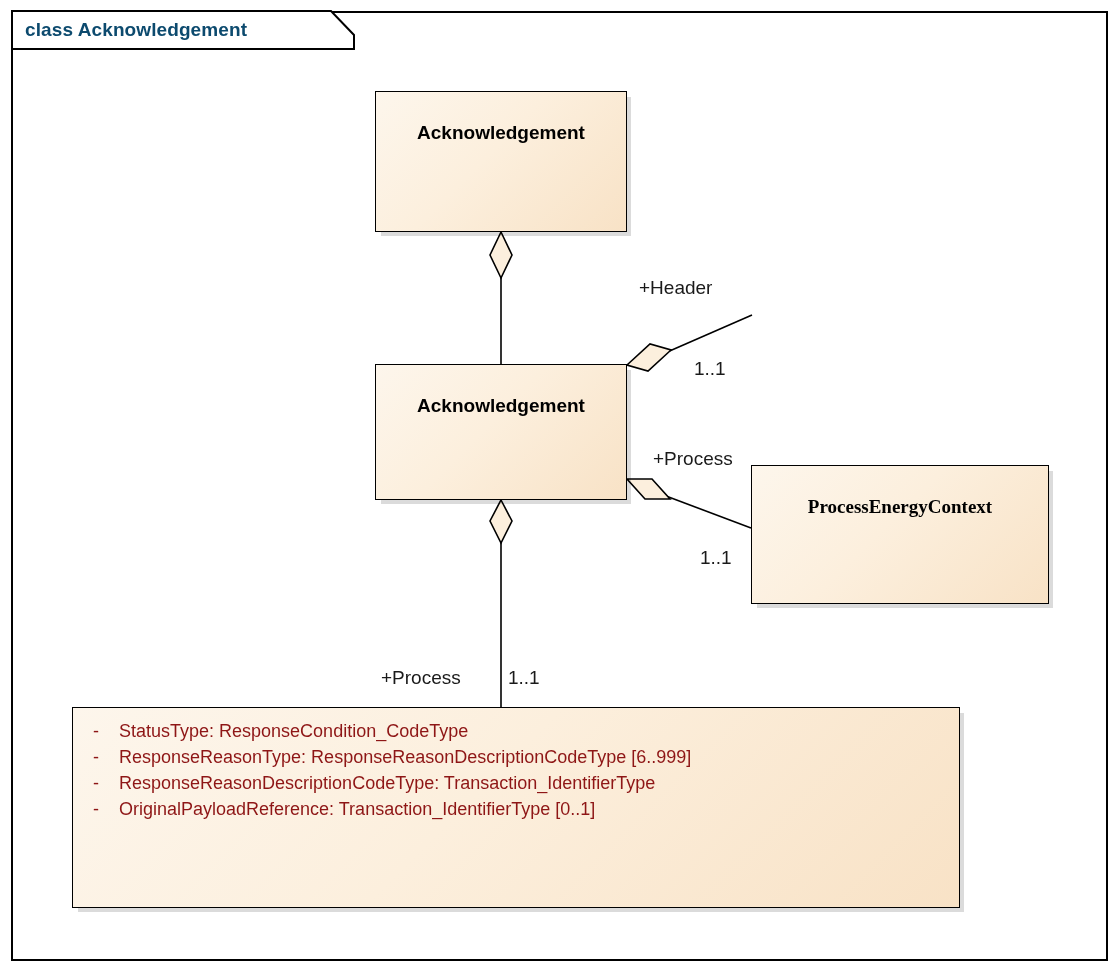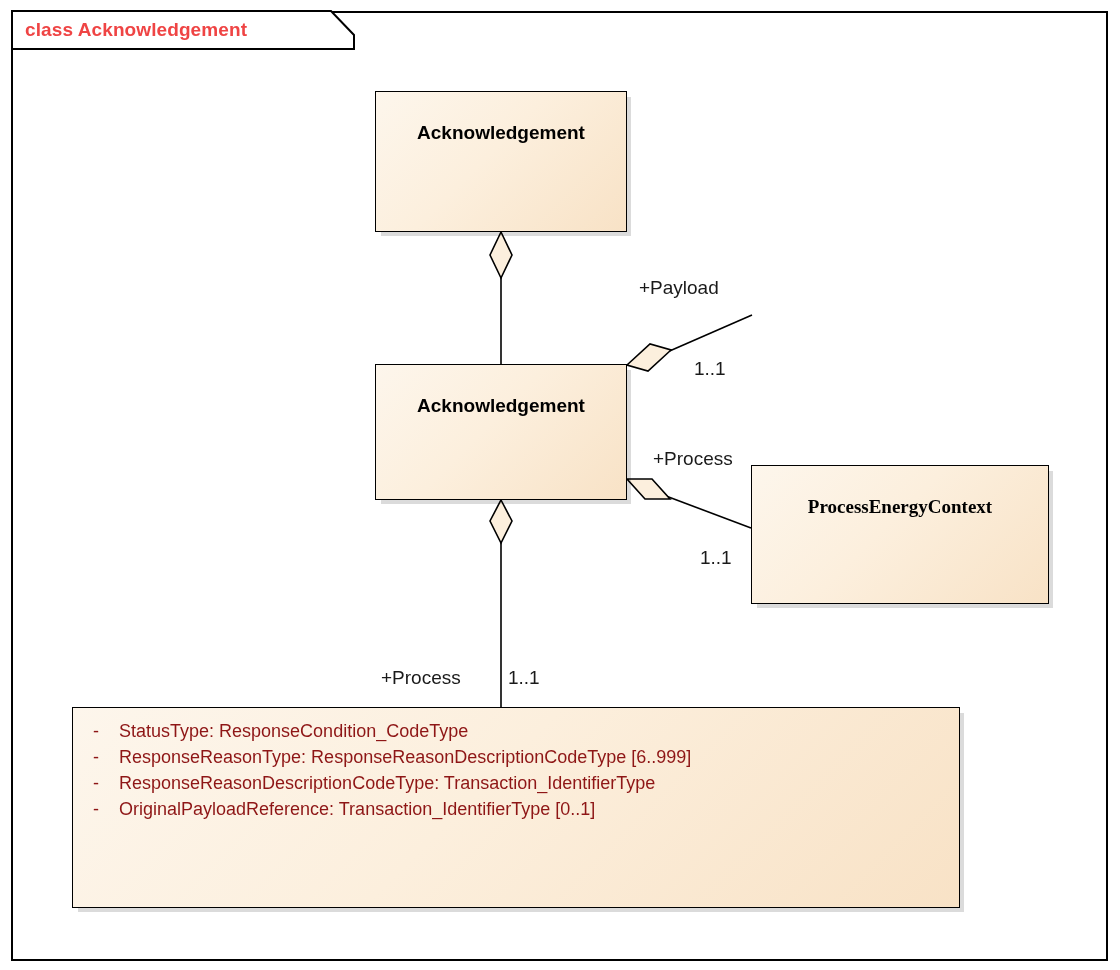--- a/index.html
+++ b/index.html
@@ -49,21 +49,21 @@
     position: absolute;
     left: 11px;
     top: 10px;
     width: 344px;
     height: 40px;
     pointer-events: none;
   }
   #frame-tab-label {
     font-size: 19px;
     font-weight: bold;
-    color: #ef4444;
+    color: #0c4a6e;
     white-space: nowrap;
     letter-spacing: 0.1px;
   }
 
   
   .uml-box {
     position: absolute;
     box-sizing: border-box;
     border: 1.5px solid #000000;
     background:
@@ -157,21 +157,21 @@
       <polygon points="627,479 652,479 670,499 645,499" fill="#fcefdd" stroke="#000000" stroke-width="1.6"></polygon>
     </g>
 
     <g>
       <line x1="501" y1="543" x2="501" y2="707" stroke="#000000" stroke-width="1.6"></line>
       <polygon points="501,500 512,521 501,543 490,521" fill="#fcefdd" stroke="#000000" stroke-width="1.6"></polygon>
     </g>
 
   </svg>
 
-  <div class="edge-label" style="left:639px; top:277px;">+Payload</div>
+  <div class="edge-label" style="left:639px; top:277px;">+Header</div>
 
   <div class="edge-label" style="left:694px; top:358px;">1..1</div>
 
   <div class="edge-label" style="left:645px; top:448px;margin-left:8px;">+Process</div>
 
   <div class="edge-label" style="left:700px; top:547px;">1..1</div>
 
   <div class="edge-label" style="left:381px; top:667px;">+Process</div>
 
   <div class="edge-label" style="left:508px; top:667px;">1..1</div>

